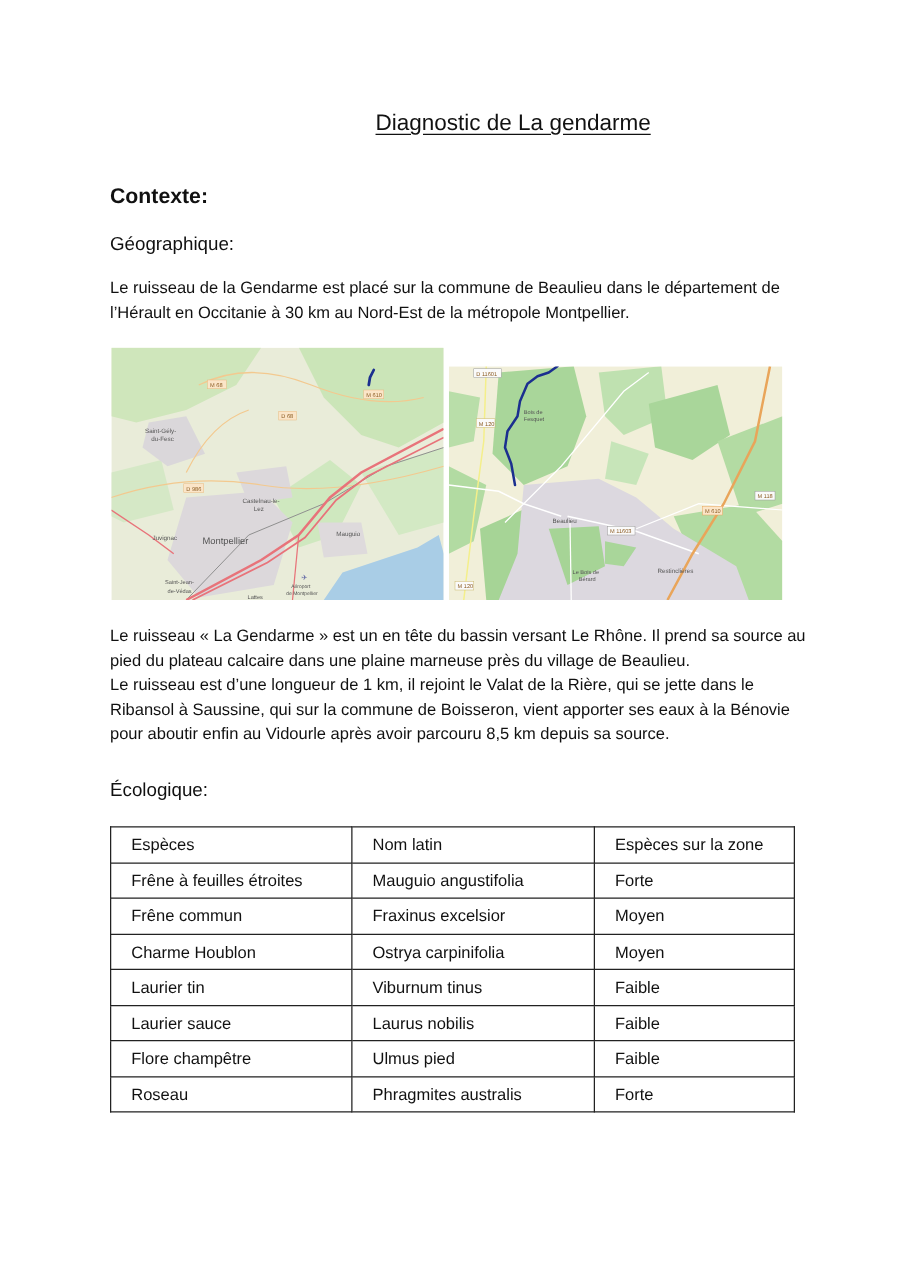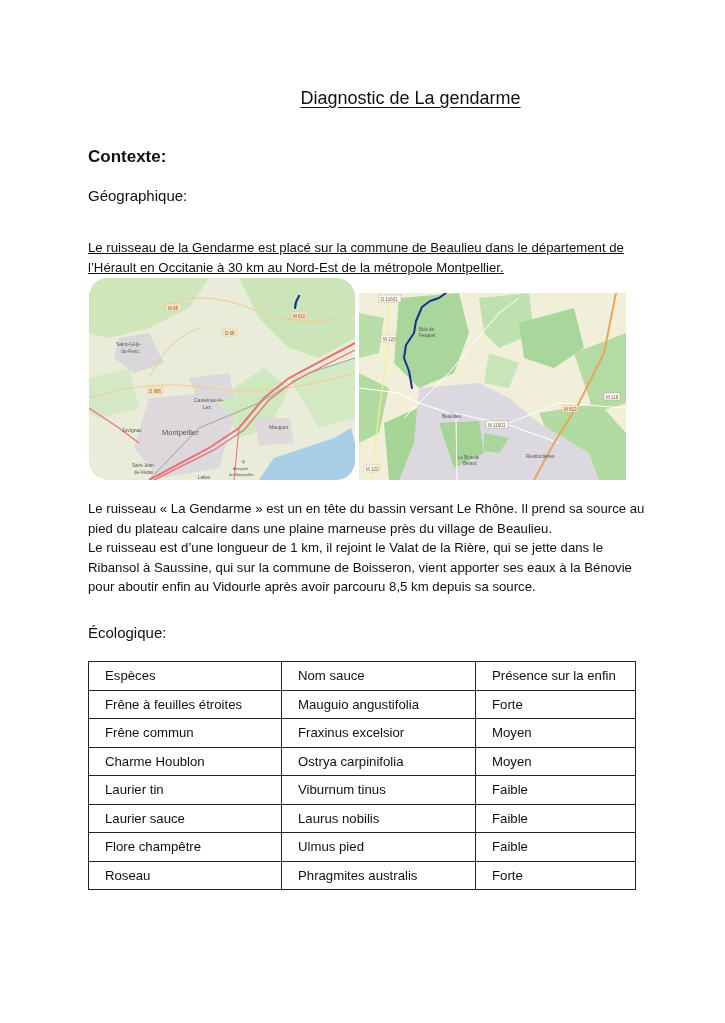--- a/index.html
+++ b/index.html
@@ -6,24 +6,24 @@
   body { width: 725px; height: 1023px; position: relative; overflow: hidden;
          font-family: "Liberation Sans", sans-serif; color: #111; }
   .page { position: absolute; left: 0; top: 0; width: 725px; height: 1023px; }
   .title { position: absolute; left: 0; width: 725px; top: 88px; text-align: center;
            font-size: 18px; text-decoration: underline; text-underline-offset: 3px; padding-left: 48px; }
   .h2 { position: absolute; left: 88px; top: 147px; font-size: 17px; font-weight: bold; }
   .h3 { position: absolute; left: 88px; font-size: 15px; }
   .h3.geo { top: 187px; }
   .h3.eco { top: 624px; }
   .para { position: absolute; left: 88px; width: 560px; font-size: 13.2px; line-height: 19.5px; }
-  .para.p1 { top: 238px; text-decoration: underline; }
+  .para.p1 { top: 220px; }
   .para.p2 { top: 499px; }
   .map { position: absolute; overflow: hidden; }
-  .map.m1 { left: 89px; top: 278px; width: 266px; height: 202px; border-radius: 19px; }
+  .map.m1 { left: 89px; top: 278px; width: 266px; height: 202px; }
   .map.m2 { left: 359px; top: 293px; width: 267px; height: 187px; }
   .map svg { display: block; }
   .maplabel { font-family: "Liberation Sans", sans-serif; fill: #555; }
   .roadtag { font-family: "Liberation Sans", sans-serif; font-size: 4.5px; fill: #8a5a20; }
   table.eco { position: absolute; left: 88px; top: 661px; width: 548px;
               border-collapse: collapse; font-size: 13.2px; }
   table.eco td { border: 1.6px solid #222; height: 27.5px; padding: 0 0 0 16px; vertical-align: middle; }
   table.eco td.c1 { width: 176px; }
   table.eco td.c2 { width: 177px; }
 </style>
@@ -166,22 +166,22 @@
     <div>Le ruisseau « La Gendarme » est un en tête du bassin versant Le Rhône. Il prend sa source au pied du plateau calcaire dans une plaine marneuse près du village de Beaulieu.</div>
     <div>Le ruisseau est d’une longueur de 1 km, il rejoint  le Valat de la Rière, qui se jette dans  le Ribansol à Saussine, qui sur la commune de Boisseron, vient apporter ses eaux à la Bénovie pour aboutir enfin au Vidourle après avoir parcouru 8,5 km depuis sa source.</div>
   </div>
 
   <div class="h3 eco">Écologique:</div>
 
   <table class="eco">
     <tbody id="eco-body">
       <tr>
         <td class="c1">Espèces</td>
-        <td class="c2">Nom sauce</td>
-        <td>Présence sur la enfin</td>
+        <td class="c2">Nom latin</td>
+        <td>Espèces sur la zone</td>
       </tr>
     <tr>
           <td class="c1">Frêne à feuilles étroites</td>
           <td class="c2">Mauguio angustifolia</td>
           <td>Forte</td>
         </tr>
         <tr>
           <td class="c1">Frêne commun</td>
           <td class="c2">Fraxinus excelsior</td>
           <td>Moyen</td>

